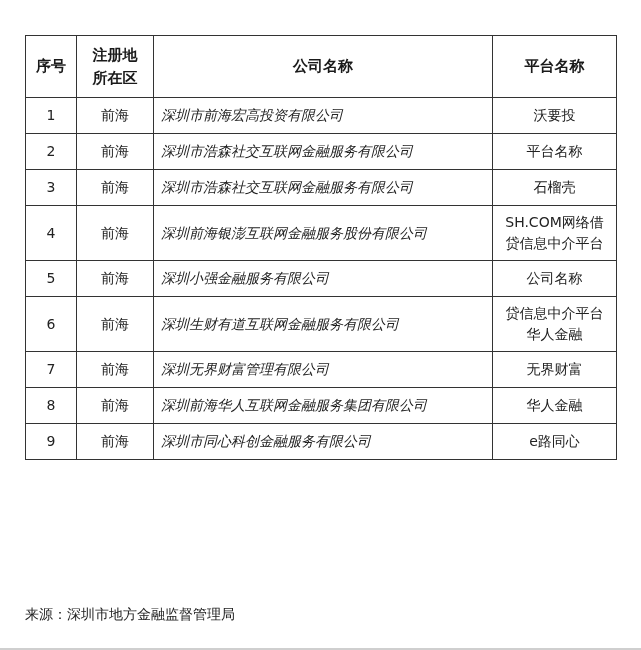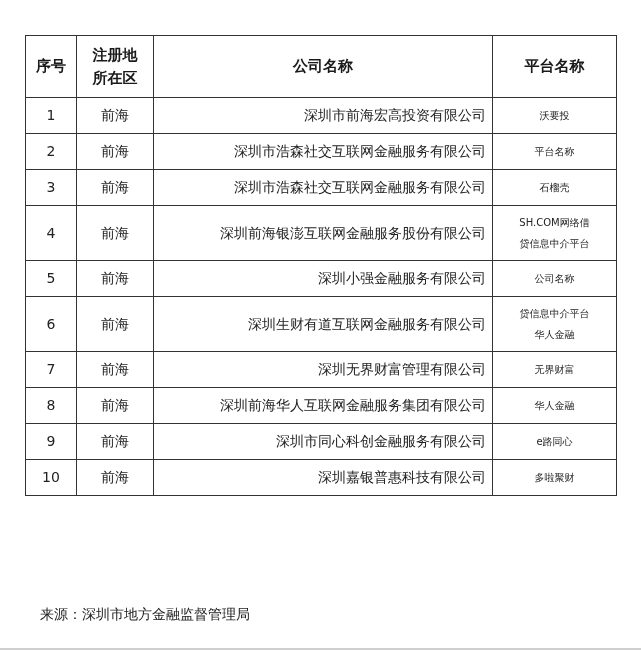--- a/index.html
+++ b/index.html
@@ -32,39 +32,40 @@
       line-height: 21px;
       overflow: hidden;
     }
     .doc-table th {
       font-weight: bold;
       font-size: 15px;
       line-height: 23px;
       color: #1a1a1a;
     }
     .doc-table td.company {
-      text-align: right;
+      text-align: left;
       padding-left: 7px;
       white-space: nowrap;
+      font-style: italic;
     }
     .doc-table td.platform {
-      font-size: 10px;
+      font-size: 14px;
       line-height: 21px;
       text-align: center;
     }
     .col-no { width: 51px; }
     .col-dist { width: 77px; }
     .col-company { width: 339px; }
     .col-platform { width: 124px; }
     .hdr-row { height: 62px; }
     .row-single { height: 36px; }
     .row-double { height: 55px; }
     .footer-source {
       position: absolute;
-      left: 40px;
+      left: 25px;
       top: 606px;
       font-size: 14px;
       color: #222222;
       white-space: nowrap;
     }
     .bottom-rule {
       position: absolute;
       left: 0;
       right: 0;
       top: 648px;
@@ -161,25 +162,17 @@
       </td>
     </tr>
     <tr class="row-single">
       <td>9</td>
       <td>前海</td>
       <td class="company">深圳市同心科创金融服务有限公司</td>
       <td class="platform">
         <div>e路同心</div>
       </td>
     </tr>
-    <tr class="row-single">
-      <td>10</td>
-      <td>前海</td>
-      <td class="company">深圳嘉银普惠科技有限公司</td>
-      <td class="platform">
-        <div>多啦聚财</div>
-      </td>
-    </tr>
   </tbody>
 </table>
 
 <div class="footer-source">来源：深圳市地方金融监督管理局</div>
 <div class="bottom-rule"></div>
 
 </body></html>

